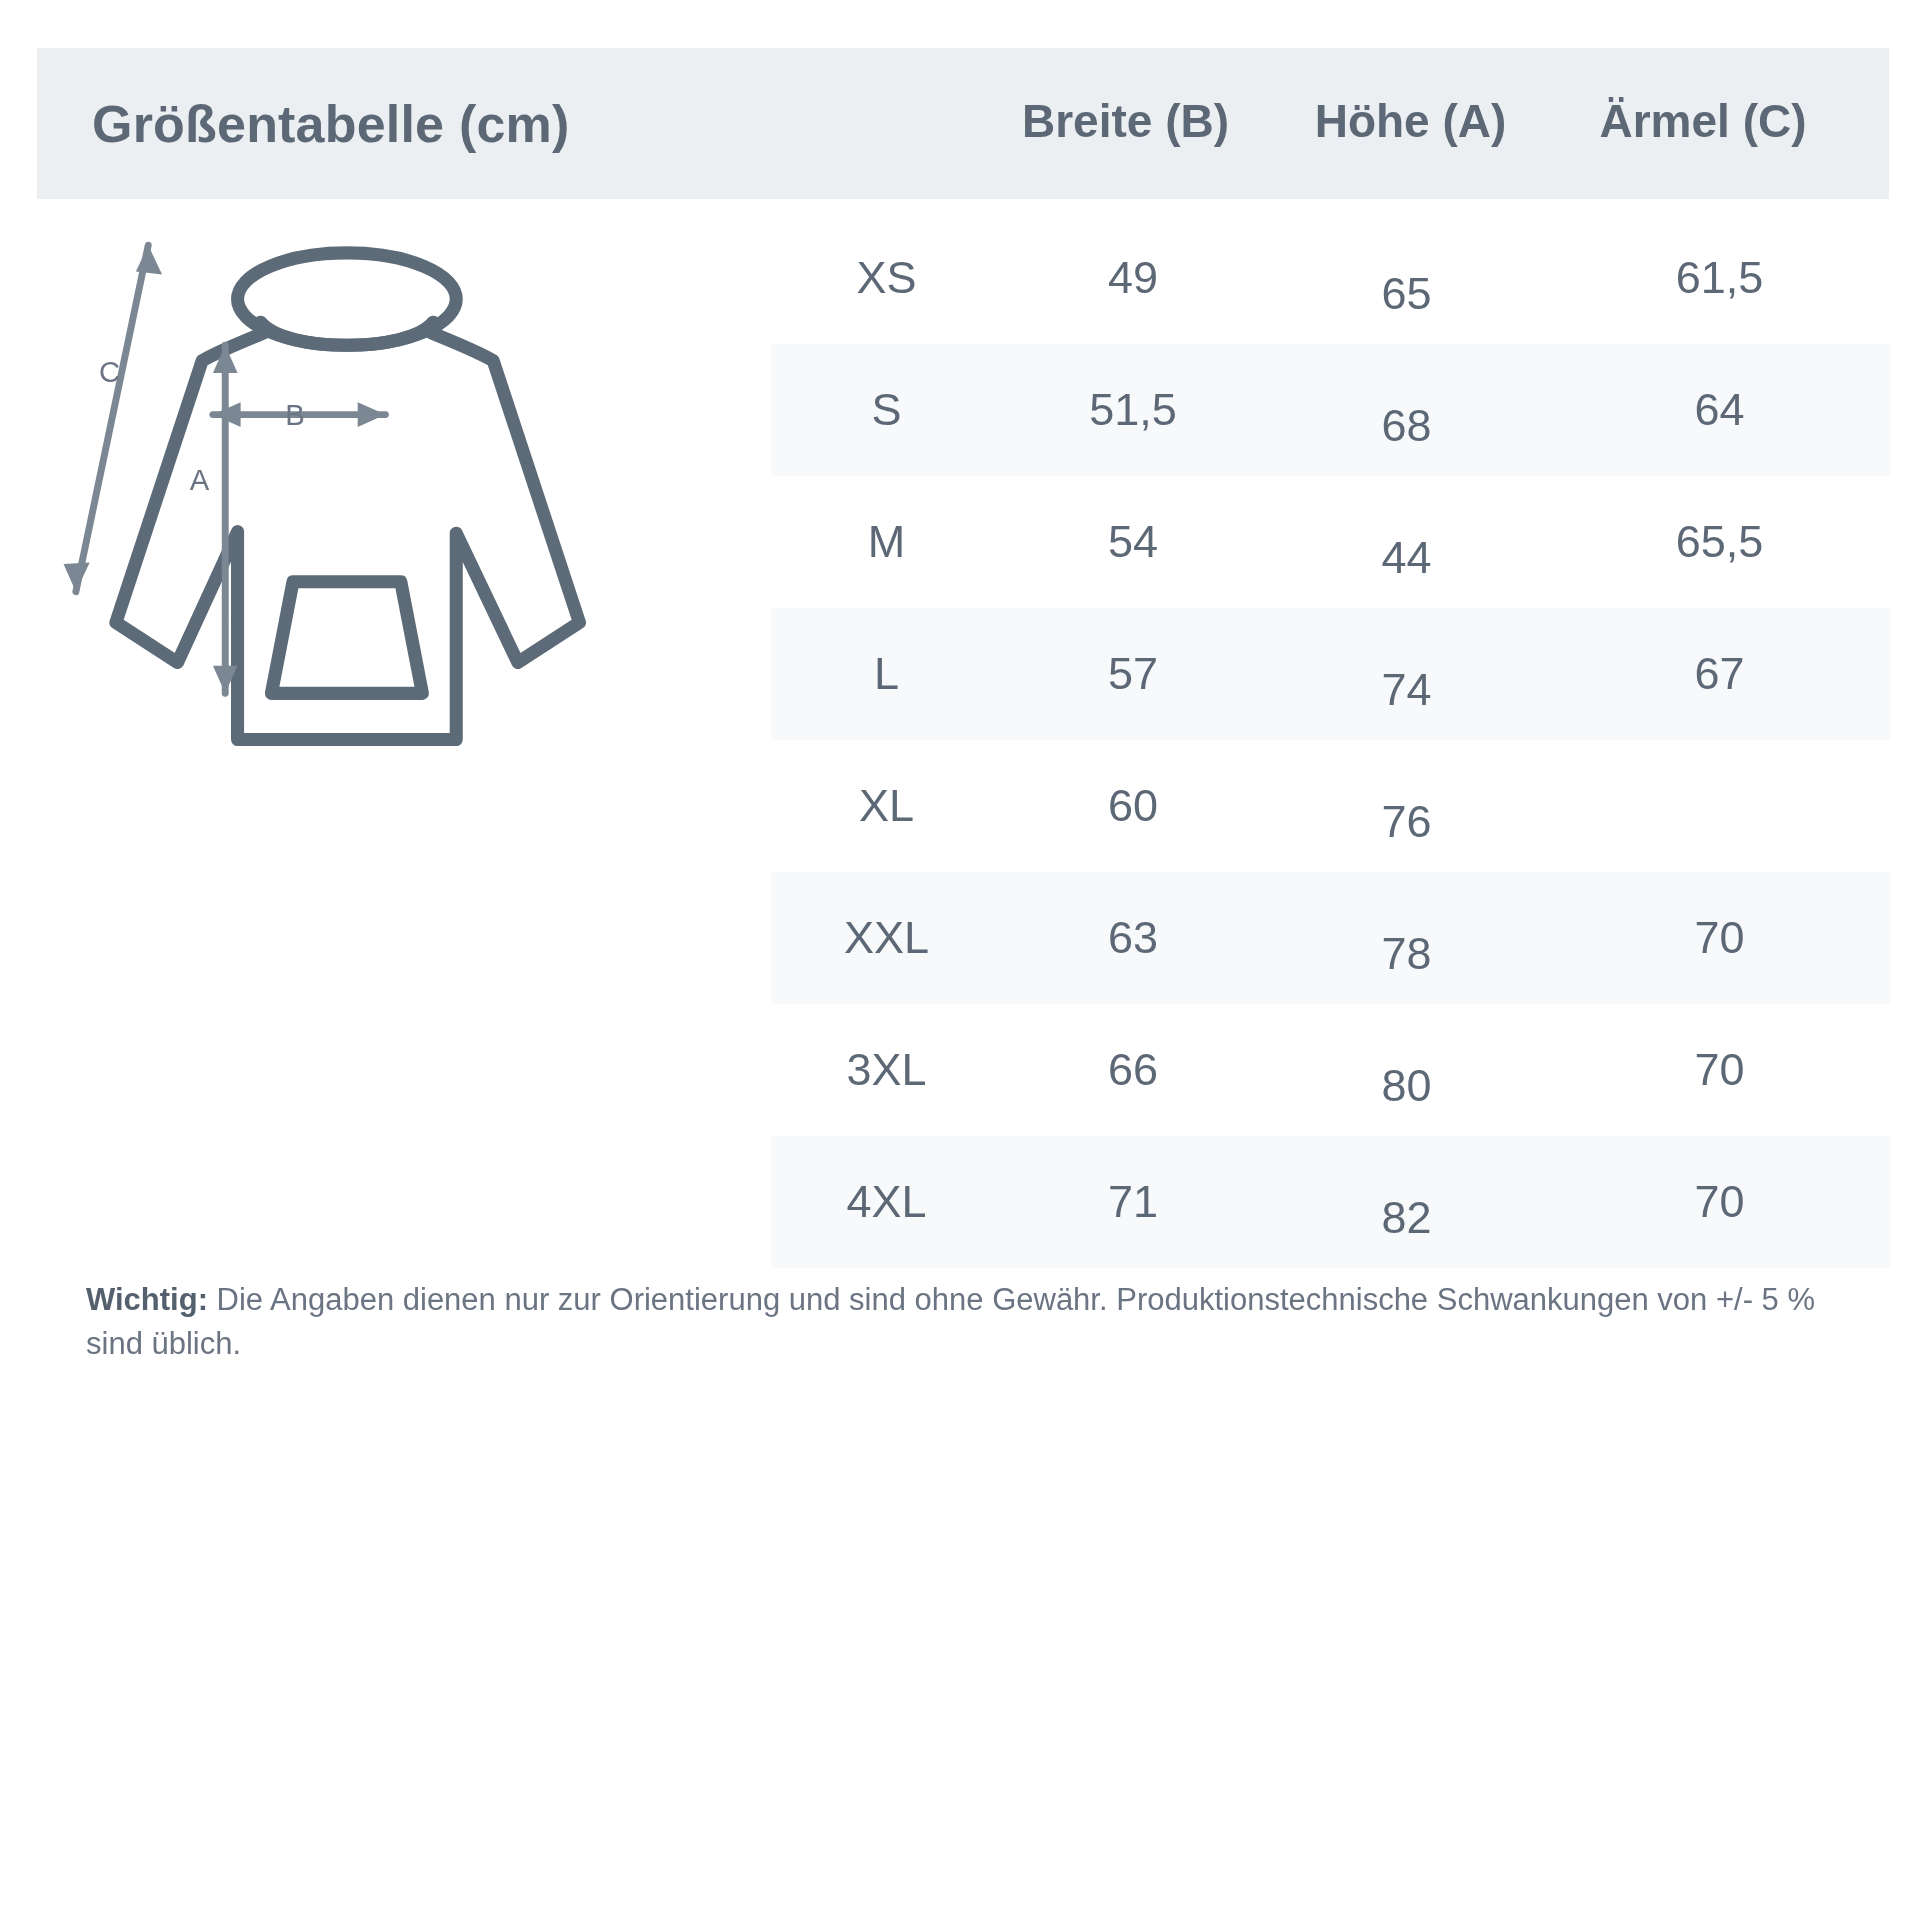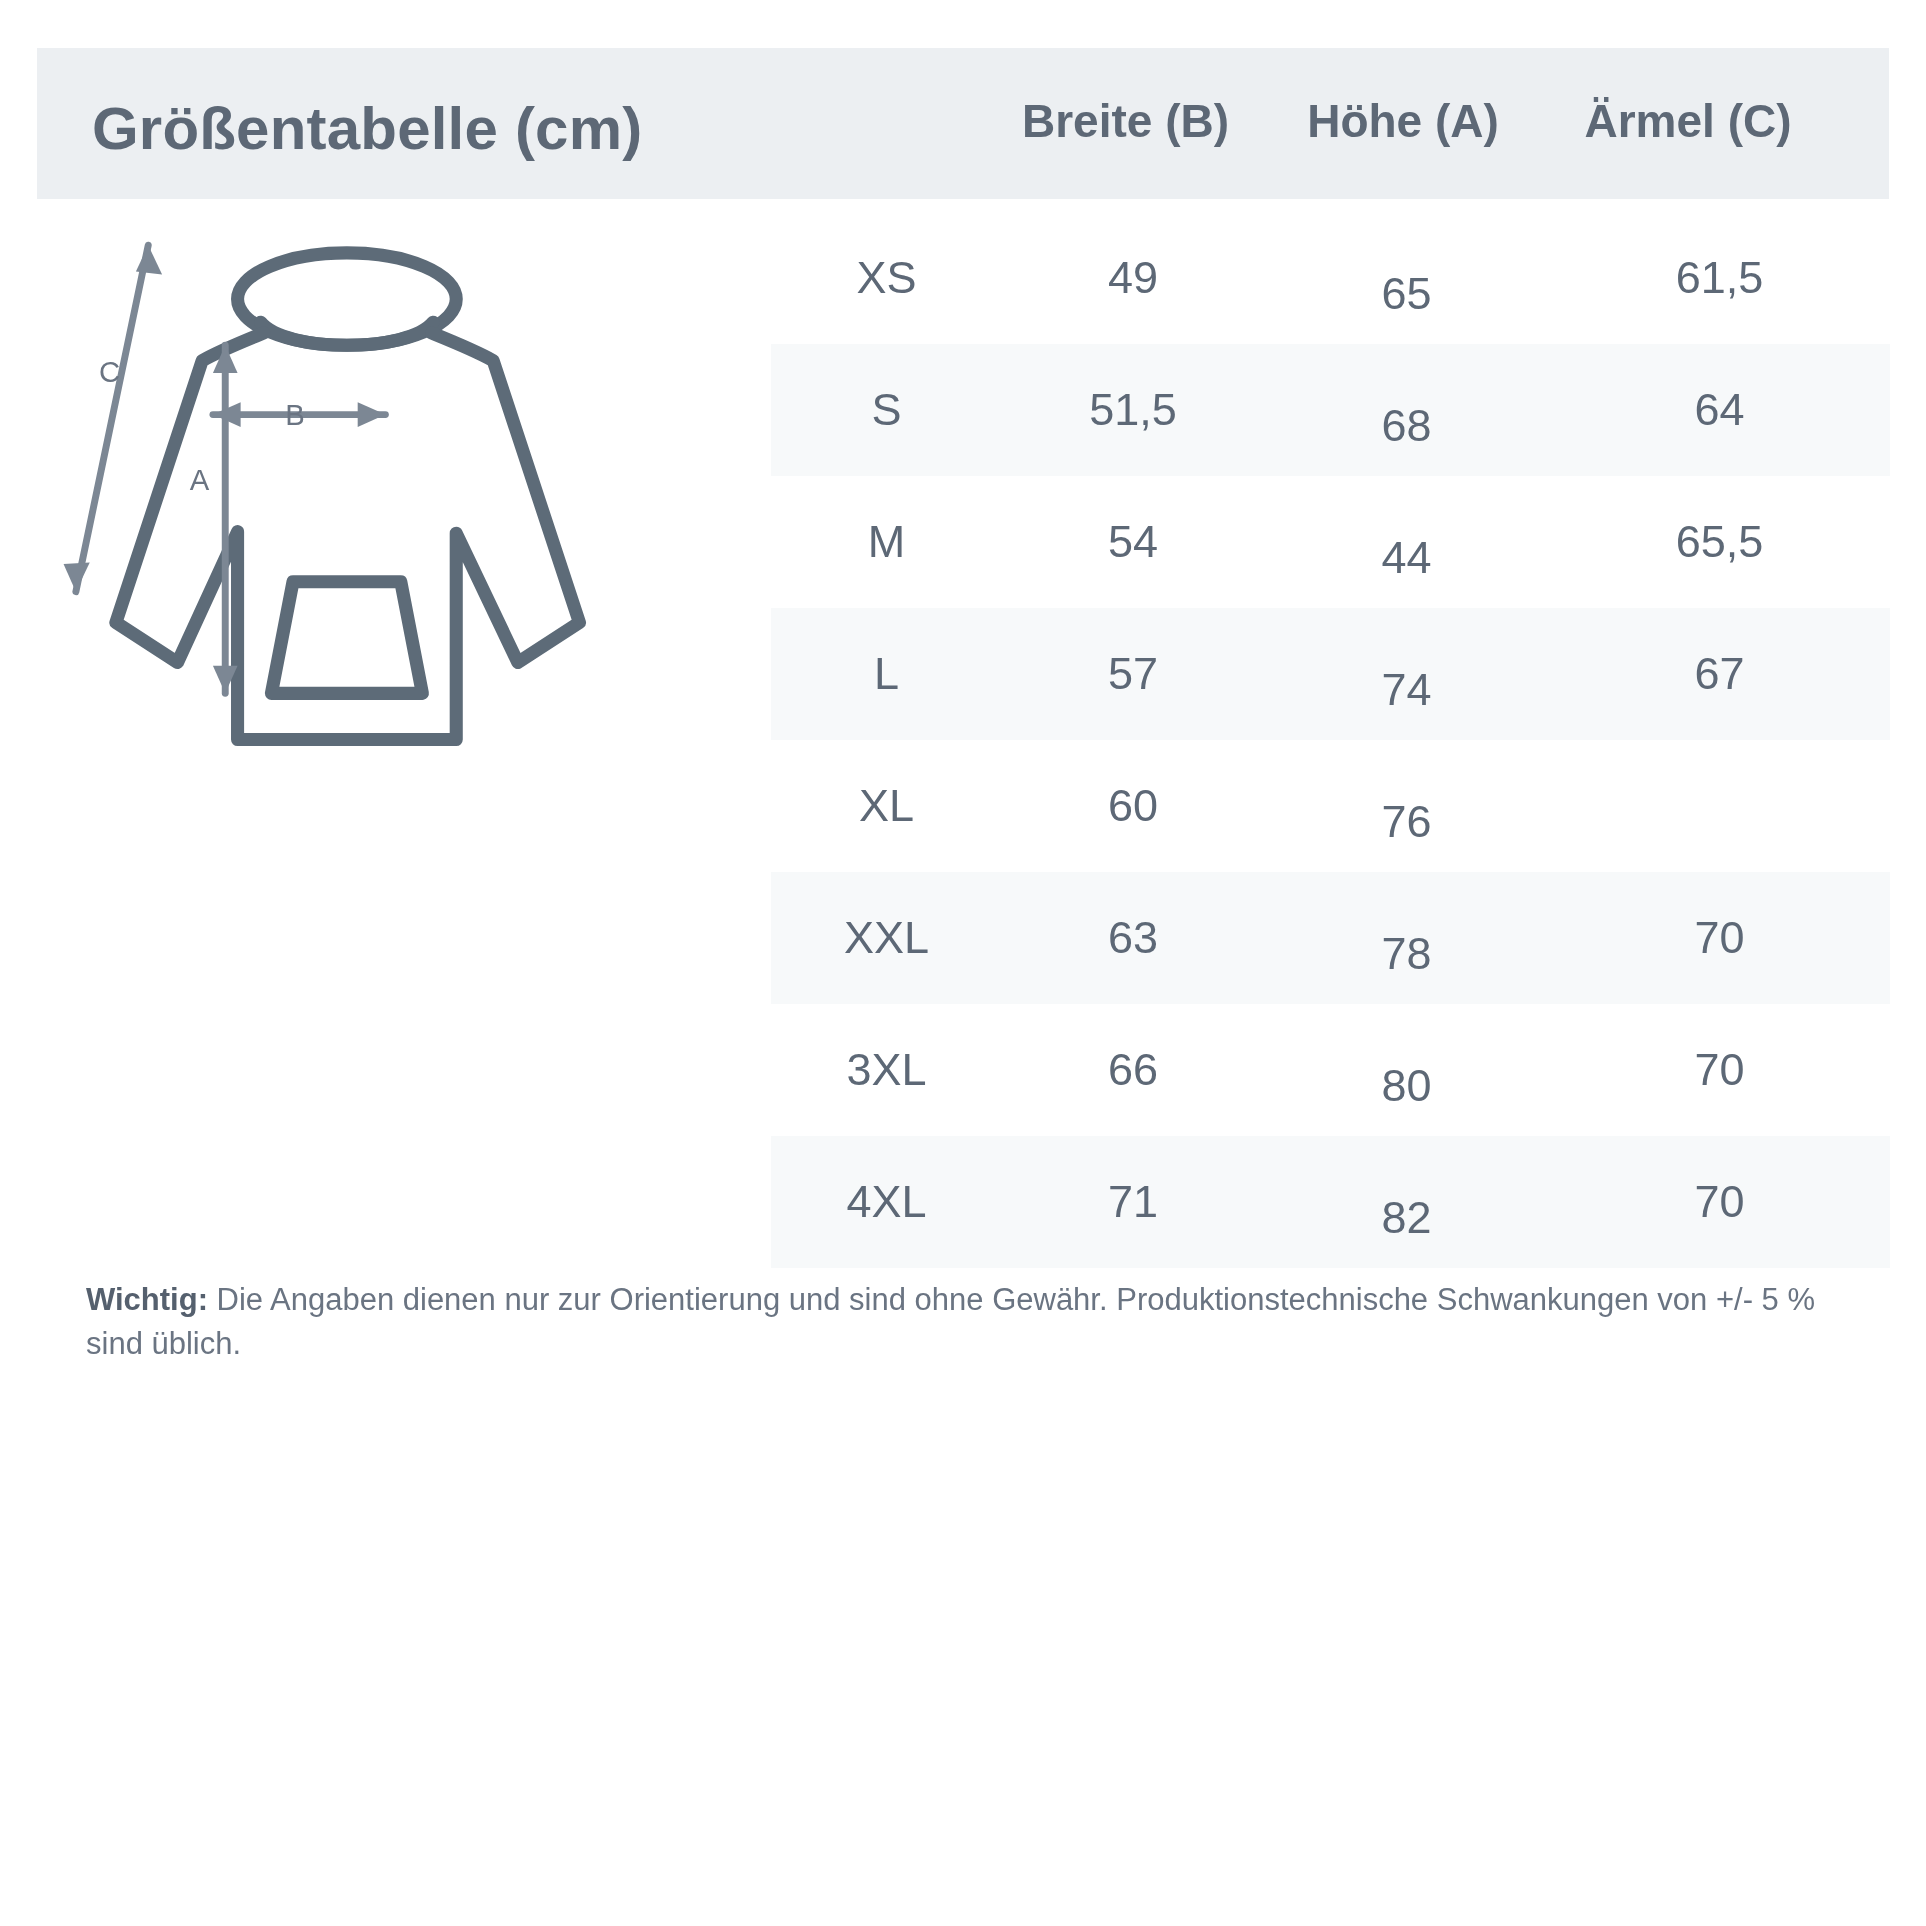--- a/index.html
+++ b/index.html
@@ -28,33 +28,33 @@
     left: 37px;
     top: 48px;
     width: 1852px;
     height: 151px;
     background: #eceff2;
   }
   .header-title {
     position: absolute;
     left: 92px;
     top: 94px;
-    font-size: 60px;
+    font-size: 52px;
     font-weight: bold;
     color: #5d6876;
     letter-spacing: 0.2px;
   }
   .header-cols {
     position: absolute;
     left: 979px;
     top: 94px;
     width: 878px;
     display: flex;
     align-items: baseline;
-    justify-content: flex-start;
+    justify-content: space-between;
     gap: 0px;
   }
   .header-col {
     font-size: 46px;
     font-weight: bold;
     color: #5d6876;
     text-align: center;
     white-space: nowrap;
   }
   .header-col.c1 { width: 293px; }

